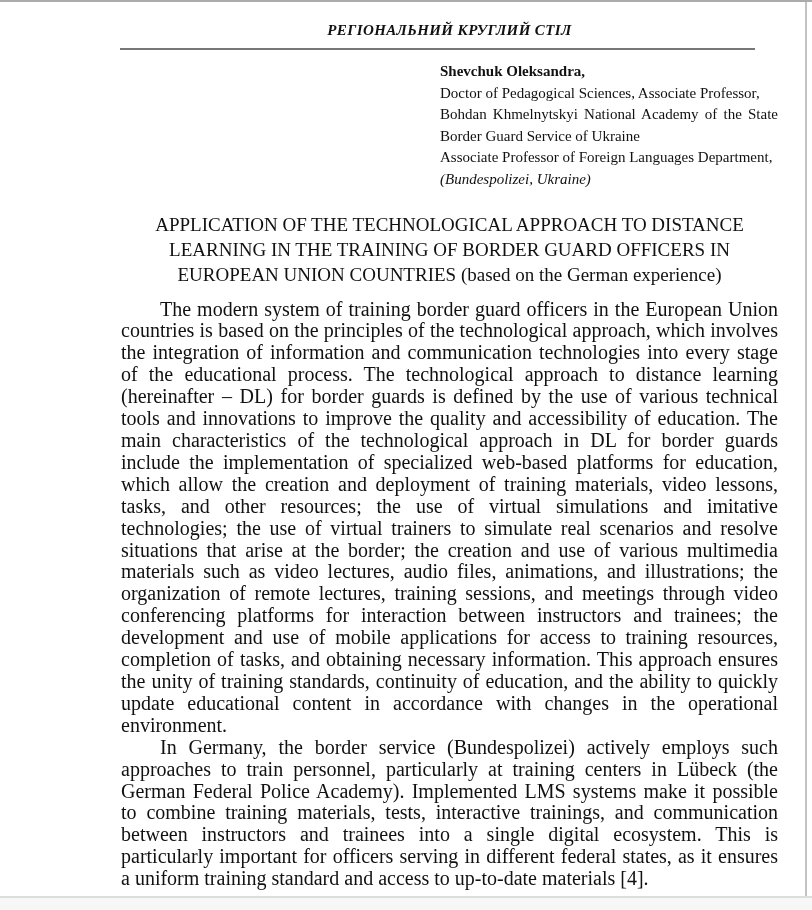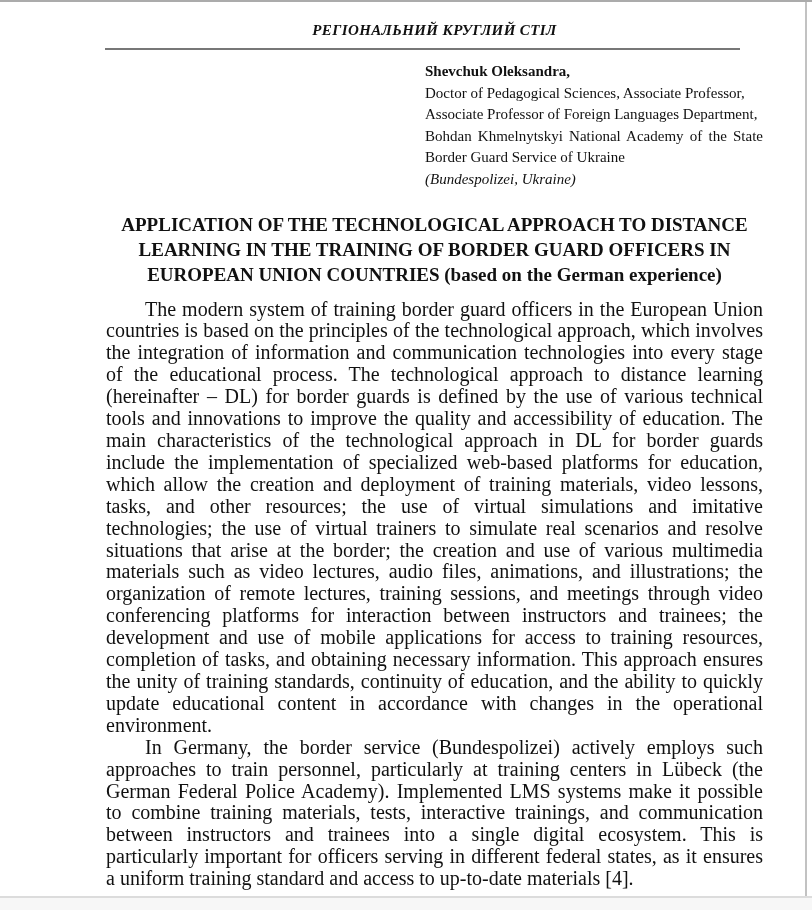--- a/index.html
+++ b/index.html
@@ -23,21 +23,21 @@
     position:relative;
     width:812px;height:910px;
     background:var(--paper);
     overflow:hidden;
   }
   .edge-top{position:absolute;top:0;left:0;right:0;height:2px;background:var(--edge-top);}
   .edge-right{position:absolute;top:2px;right:5px;width:2px;height:894px;background:var(--edge-side);}
   .edge-bottom{position:absolute;left:0;right:0;top:896px;height:14px;background:var(--outside);border-top:2px solid var(--edge-bottom);}
   .content{
     position:absolute;
-    left:106px;top:0;
+    left:121px;top:0;
     width:657px;
   }
   .running-header{
     margin-top:22px;
     text-align:center;
     font-weight:bold;
     font-style:italic;
     font-size:15px;
     letter-spacing:0.4px;
   }
@@ -56,21 +56,21 @@
     line-height:21.6px;
     text-align:justify;
     text-justify:inter-word;
   }
   .author-name{font-weight:bold;}
   .author-aff{margin:0;}
   .author-location{font-style:italic;}
   .paper-title{
     margin-top:21px;
     text-align:center;
-    font-weight:bold;
+    font-weight:normal;
     font-size:19px;
     line-height:25px;
   }
   .body-text{
     margin-top:12px;
     font-size:20px;
     line-height:21.9px;
     text-align:justify;
     text-justify:inter-word;
     hyphens:none;
@@ -90,22 +90,22 @@
   <div class="content">
 
     <div class="running-header">РЕГІОНАЛЬНИЙ КРУГЛИЙ СТІЛ</div>
 
     <div class="header-rule"></div>
 
     <div class="author-block">
       <div class="author-name">Shevchuk Oleksandra,</div>
       <div>
           <p class="author-aff">Doctor of Pedagogical Sciences, Associate Professor,</p>
+          <p class="author-aff">Bohdan Khmelnytskyi National Academy of the State Border Guard Service of Ukraine</p>
           <p class="author-aff">Associate Professor of Foreign Languages Department,</p>
-          <p class="author-aff">Bohdan Khmelnytskyi National Academy of the State Border Guard Service of Ukraine</p>
         </div>
       <div class="author-location">(Bundespolizei, Ukraine)</div>
     </div>
 
     <div class="paper-title">APPLICATION OF THE TECHNOLOGICAL APPROACH TO DISTANCE LEARNING IN THE TRAINING OF BORDER GUARD OFFICERS IN EUROPEAN UNION COUNTRIES (based on the German experience)</div>
 
     <div class="body-text">
         <p>The modern system of training border guard officers in the European Union countries is based on the principles of the technological approach, which involves the integration of information and communication technologies into every stage of the educational process. The technological approach to distance learning (hereinafter – DL) for border guards is defined by the use of various technical tools and innovations to improve the quality and accessibility of education. The main characteristics of the technological approach in DL for border guards include the implementation of specialized web-based platforms for education, which allow the creation and deployment of training materials, video lessons, tasks, and other resources; the use of virtual simulations and imitative technologies; the use of virtual trainers to simulate real scenarios and resolve situations that arise at the border; the creation and use of various multimedia materials such as video lectures, audio files, animations, and illustrations; the organization of remote lectures, training sessions, and meetings through video conferencing platforms for interaction between instructors and trainees; the development and use of mobile applications for access to training resources, completion of tasks, and obtaining necessary information. This approach ensures the unity of training standards, continuity of education, and the ability to quickly update educational content in accordance with changes in the operational environment.</p>
         <p>In Germany, the border service (Bundespolizei) actively employs such approaches to train personnel, particularly at training centers in Lübeck (the German Federal Police Academy). Implemented LMS systems make it possible to combine training materials, tests, interactive trainings, and communication between instructors and trainees into a single digital ecosystem. This is particularly important for officers serving in different federal states, as it ensures a uniform training standard and access to up-to-date materials [4].</p>
       </div>

